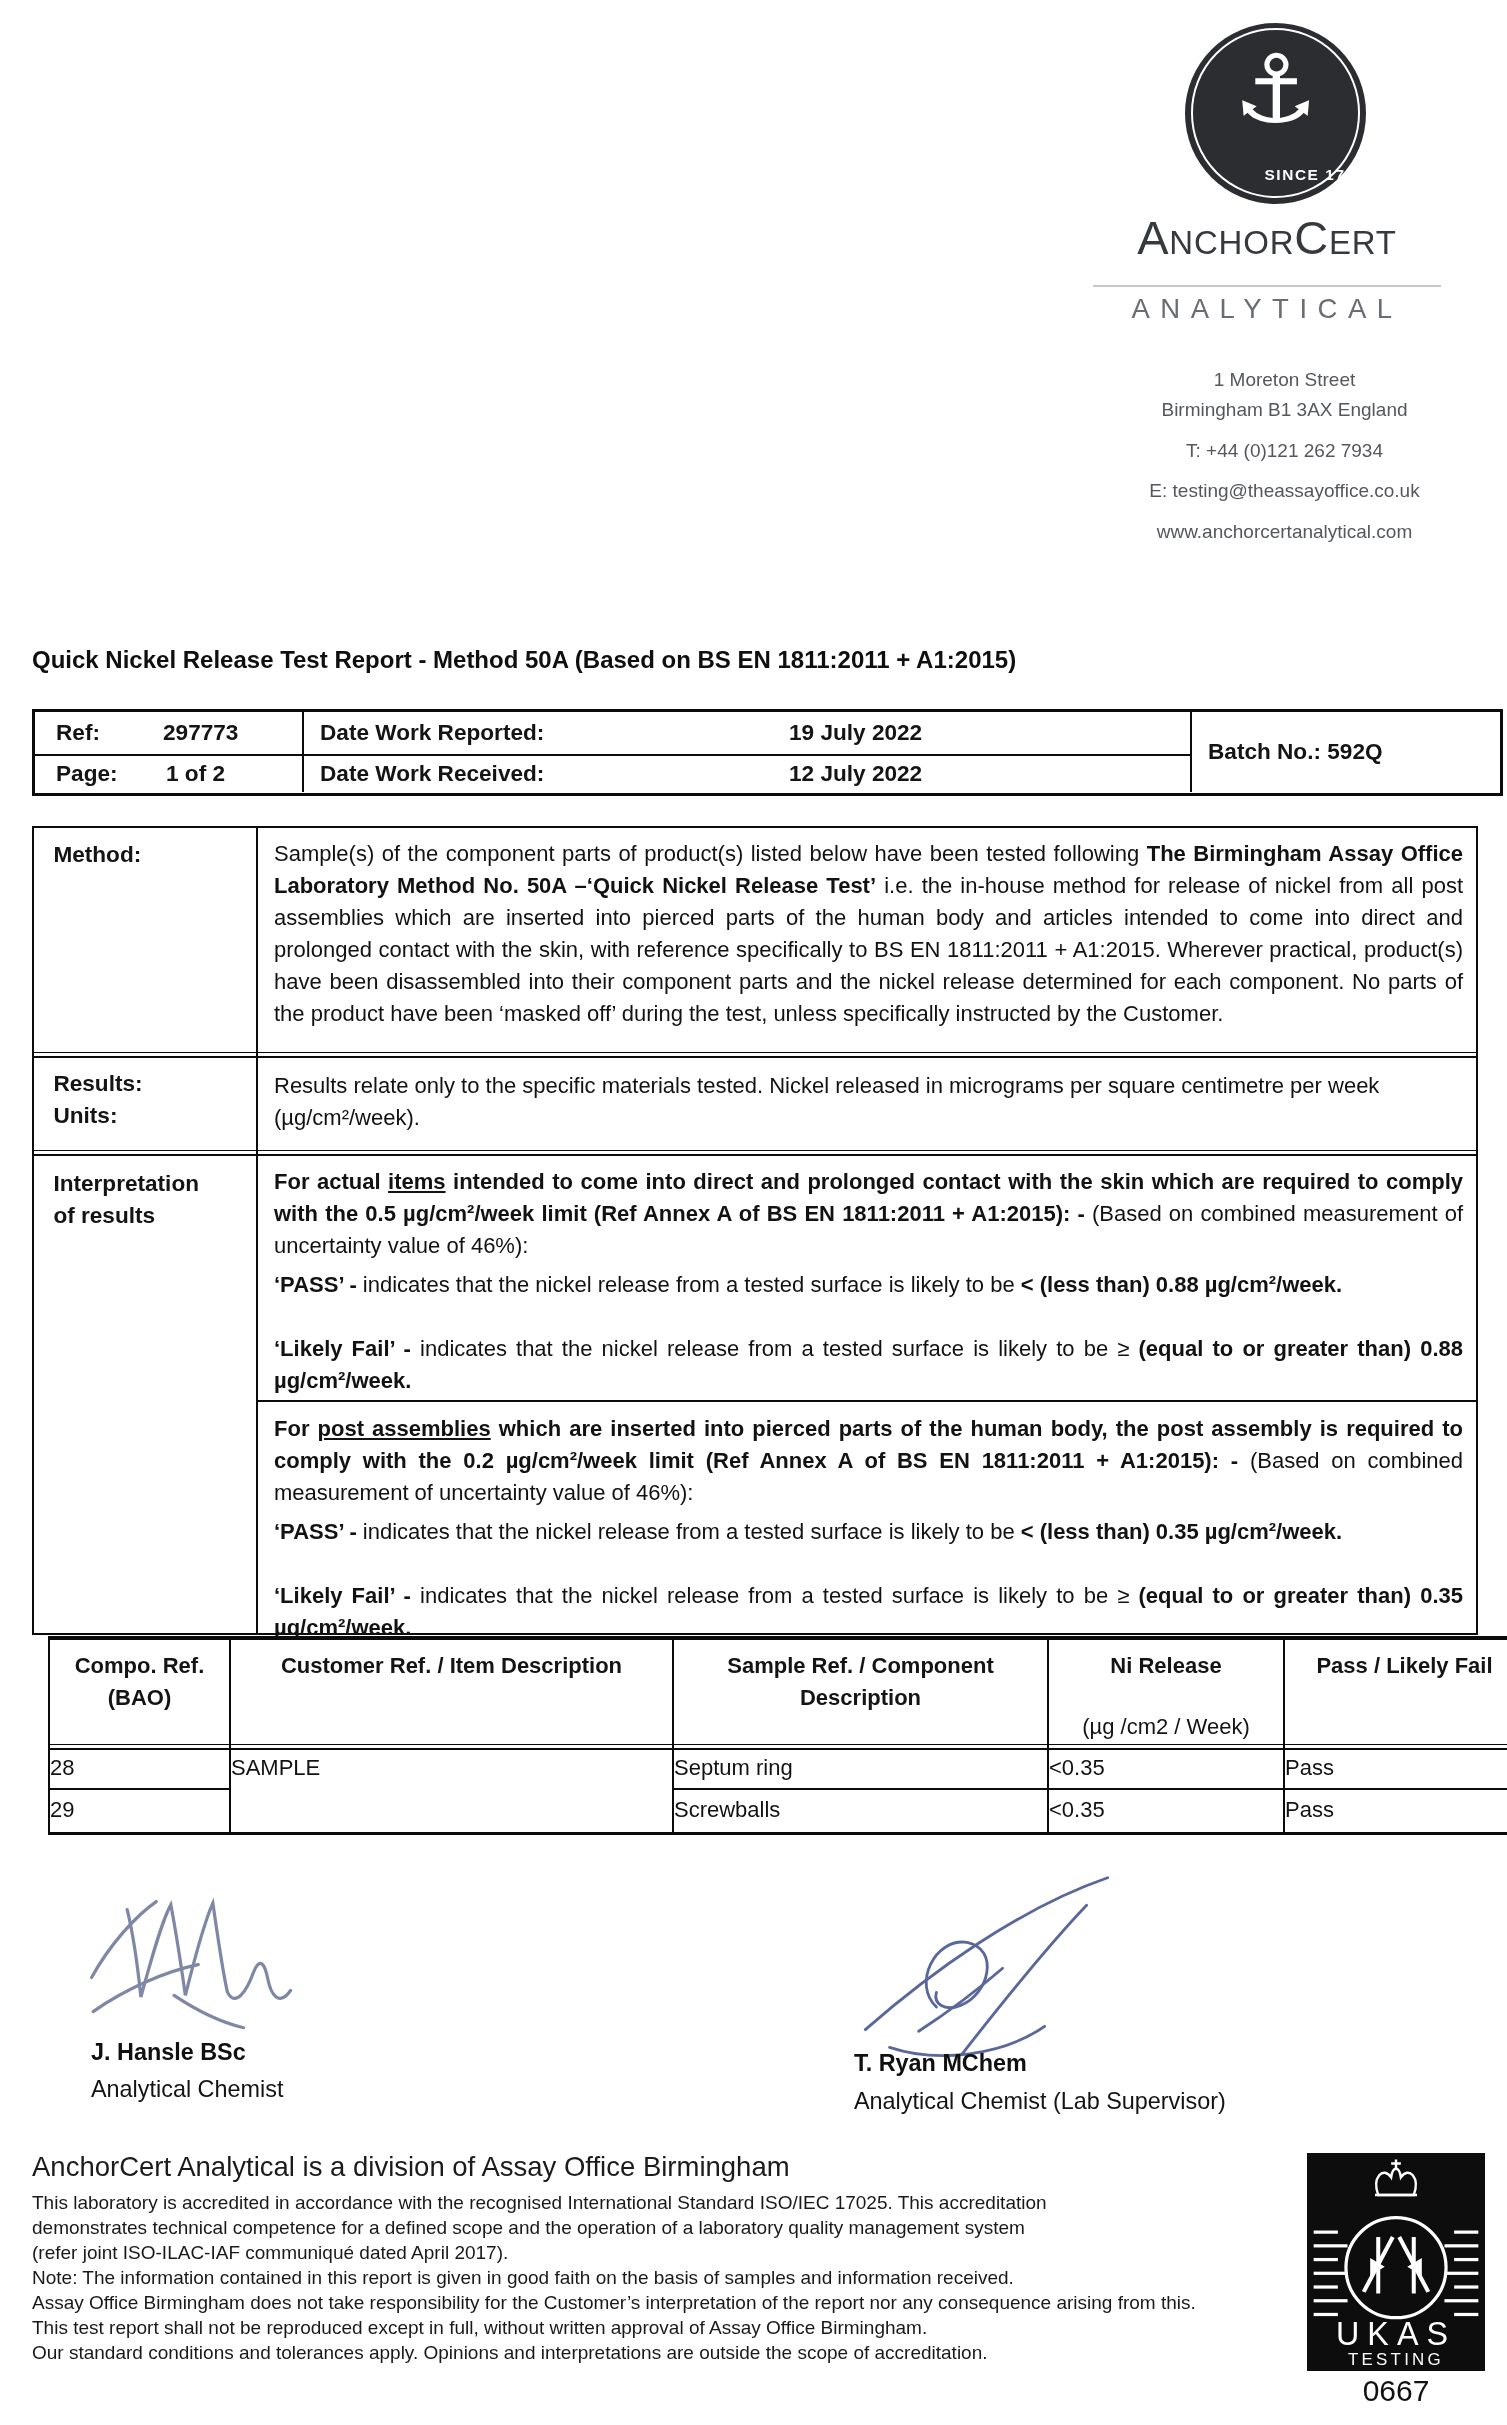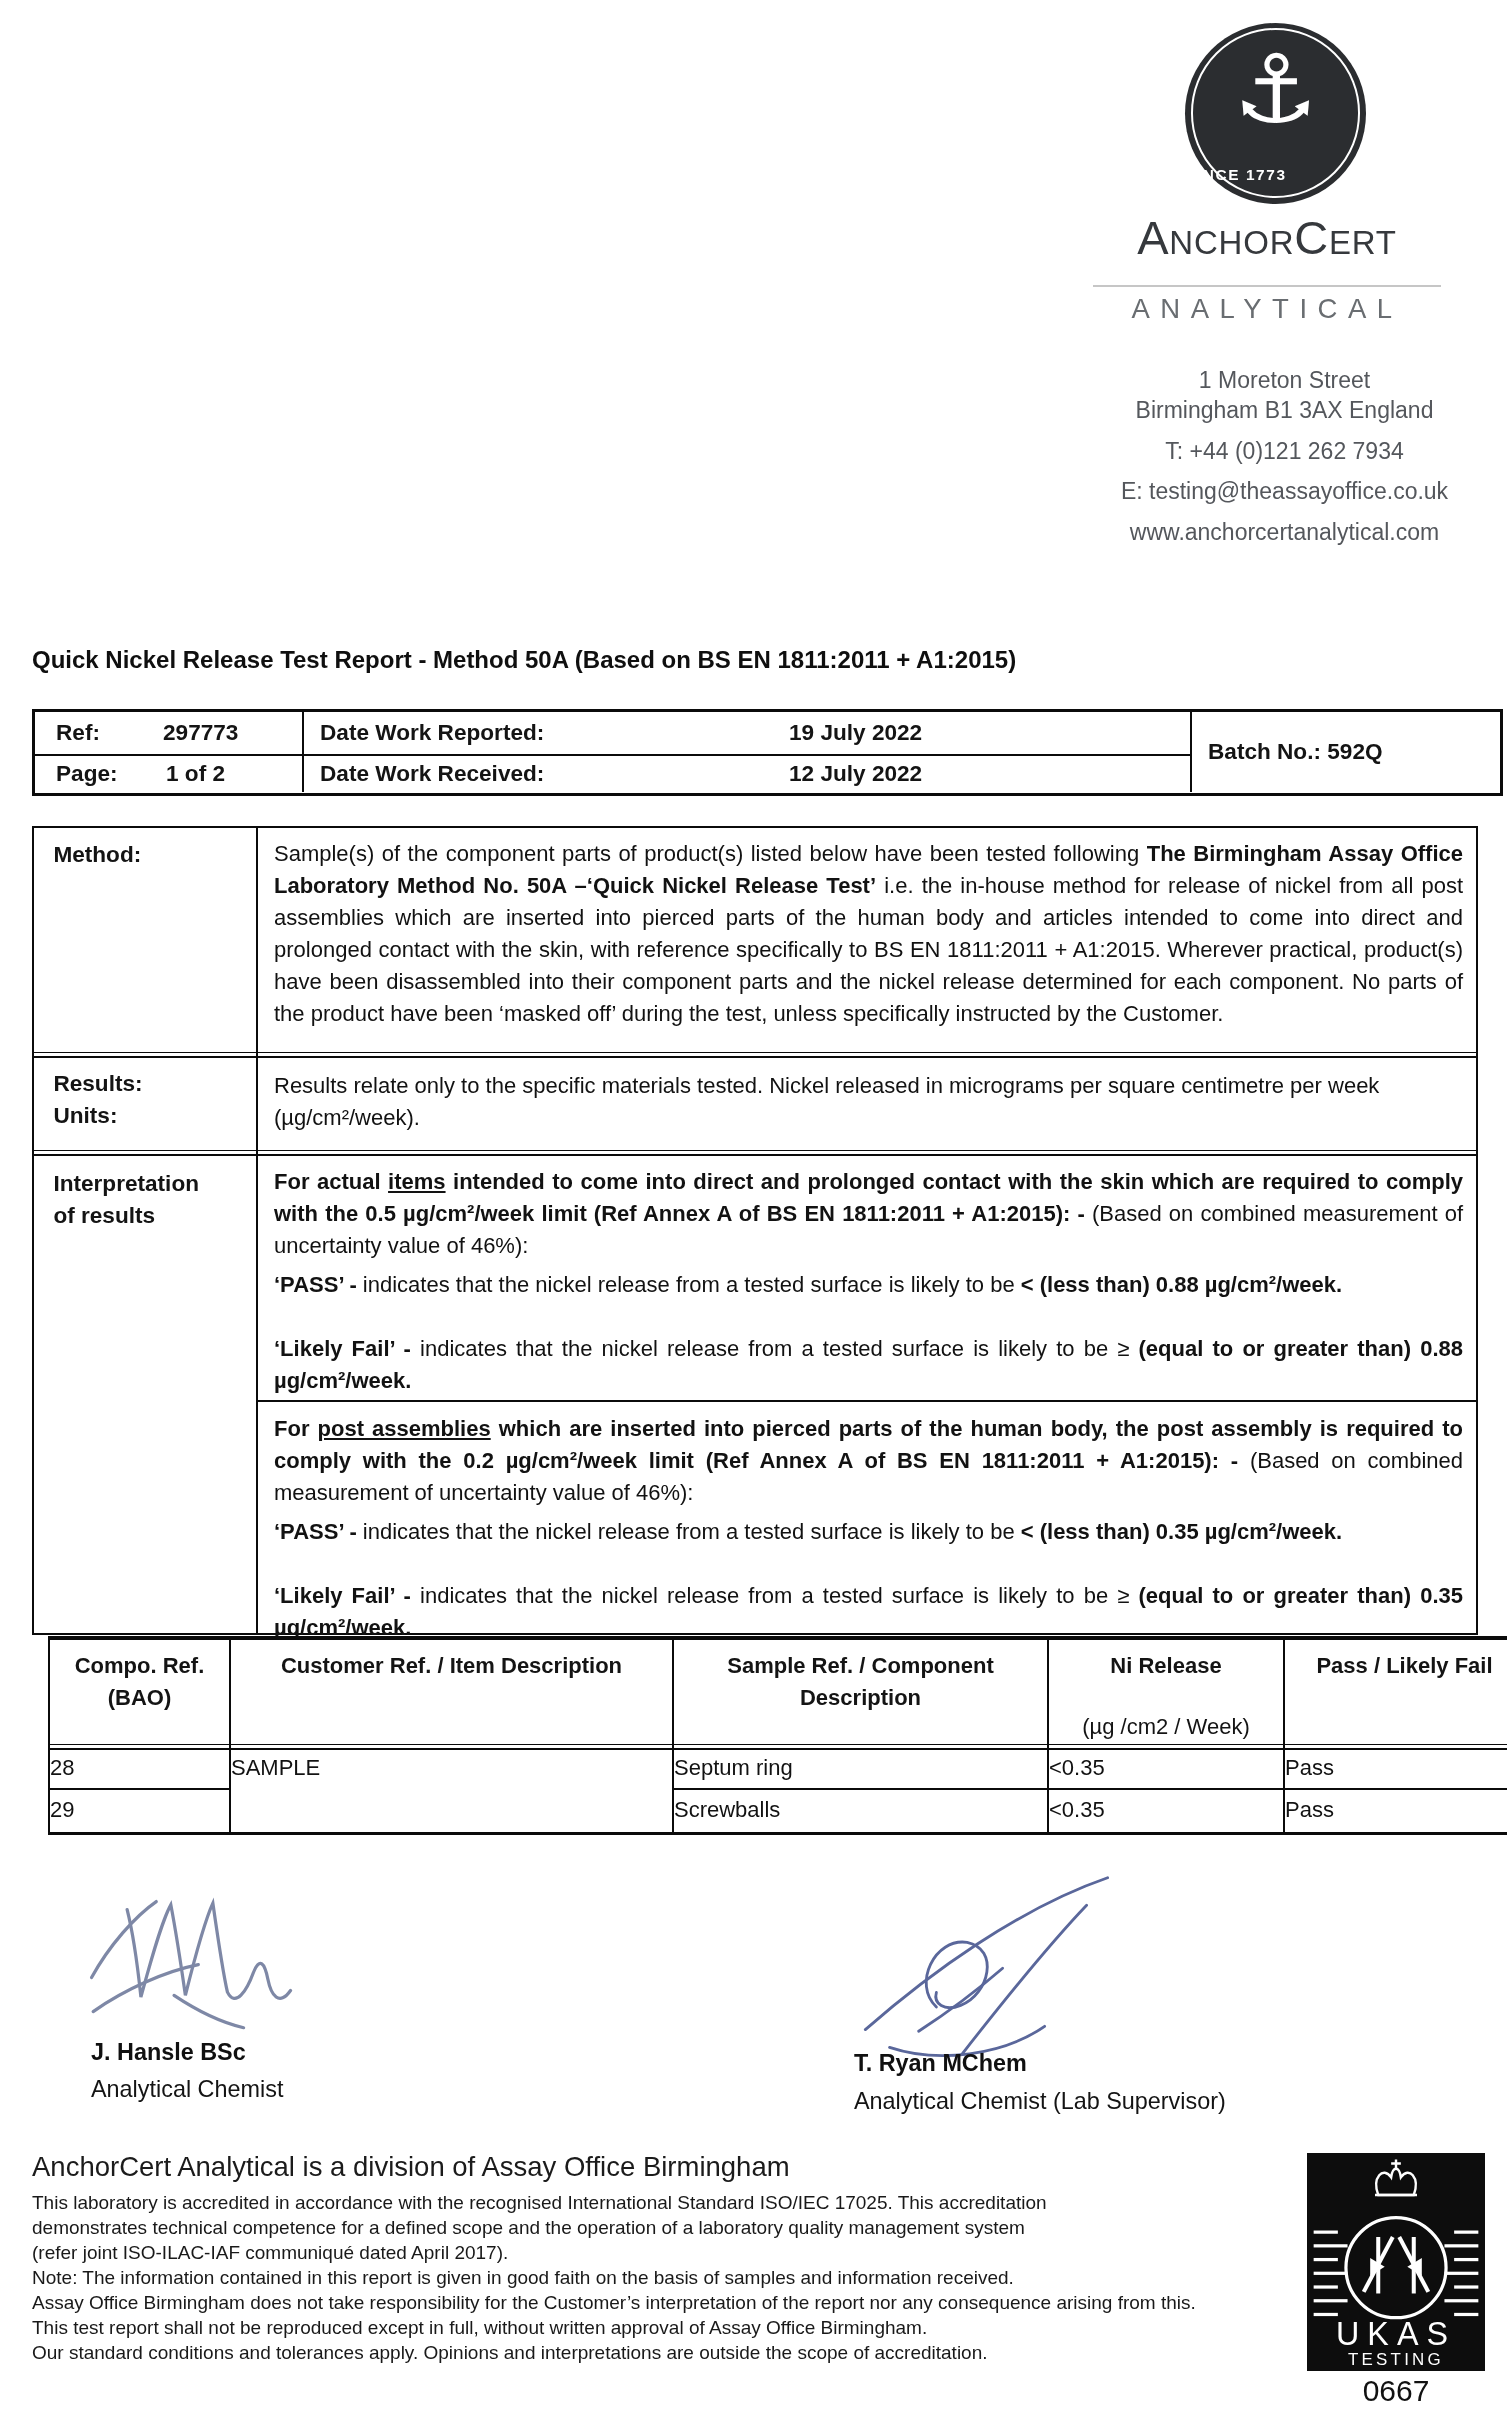--- a/index.html
+++ b/index.html
@@ -8,30 +8,30 @@
   .abs{position:absolute;}
   .b{font-weight:bold;}
   .u{text-decoration:underline;}
   .nowrap{white-space:nowrap;}
 
   
   .logo-circle{left:1185px;top:22.6px;width:181px;height:181px;border-radius:50%;background:#2b2d30;}
   .logo-ring{position:absolute;left:5.7px;top:5.7px;right:5.7px;bottom:5.7px;border:2.4px solid #fff;border-radius:50%;}
   .anchor{position:absolute;left:0;right:0;top:14.6px;text-align:center;color:#fff;
           font-family:"DejaVu Sans",sans-serif;font-size:95px;line-height:105px;}
-  .since{position:absolute;left:0;right:0;bottom:19.4px;text-align:left;color:#fff;
+  .since{position:absolute;left:0;right:0;bottom:19.4px;text-align:right;color:#fff;
          font-size:15.4px;font-weight:bold;letter-spacing:1.6px;}
   .brand-name{left:1051px;top:210px;width:432px;text-align:center;font-variant:small-caps;
               font-size:47px;letter-spacing:0.8px;color:#36393d;}
   .brand-rule{left:1093px;top:285px;width:348px;height:1.6px;background:#c6c6c6;}
   .brand-sub{left:1051px;top:293px;width:432px;text-align:center;font-size:27.5px;
              letter-spacing:10.5px;color:#696d71;}
 
   .addr{left:32px;top:365px;font-size:23.4px;line-height:36px;color:#151515;}
-  .contact{left:1108px;top:365px;width:353px;text-align:center;font-size:23px;color:#54575c;}
+  .contact{left:1108px;top:365px;width:353px;text-align:center;font-size:19px;color:#54575c;}
   .contact div{line-height:30px;}
   .contact .gap{margin-top:10.5px;}
 
   .doc-title{left:32px;top:646px;font-size:24px;font-weight:bold;color:#0f0f0f;}
 
   
   .ref-table{left:32px;top:709px;width:1471px;height:87px;border:3.2px solid #0b0b0b;box-sizing:border-box;}
   .ref-table .cell{position:absolute;box-sizing:border-box;font-size:22.6px;font-weight:bold;}
   .rc1a{left:0;top:0;width:269px;height:44px;border-right:2.4px solid #0b0b0b;border-bottom:2.4px solid #0b0b0b;}
   .rc2a{left:269px;top:0;width:888px;height:44px;border-right:2.4px solid #0b0b0b;border-bottom:2.4px solid #0b0b0b;}

